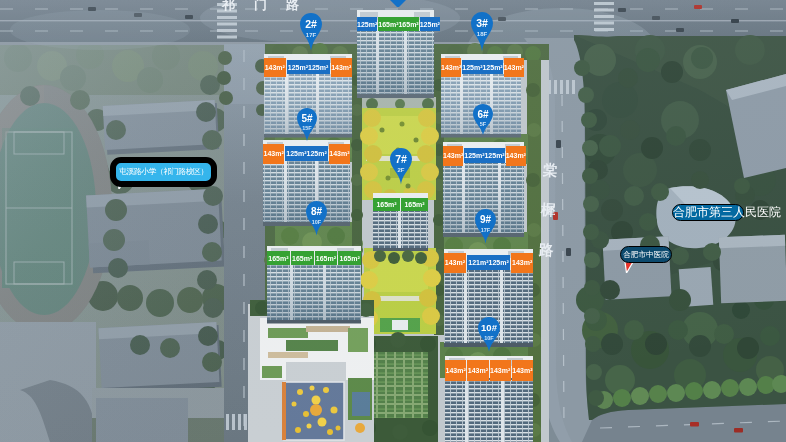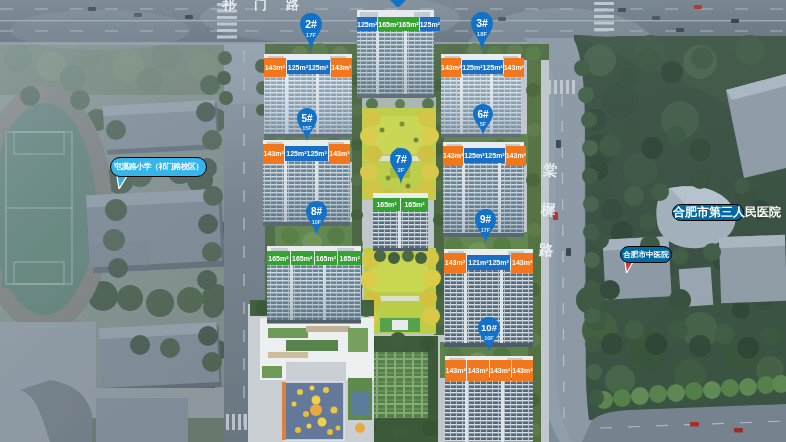--- a/index.html
+++ b/index.html
@@ -6,21 +6,21 @@
   #scene{position:relative;width:786px;height:442px;overflow:hidden;background:#7b8a94;font-family:"Liberation Sans",sans-serif;}
   #scene svg.base{position:absolute;left:0;top:0;}
   .band{position:absolute;display:flex;gap:1px;z-index:30;align-items:center;}
   .band span{flex:1;color:#fff;font-weight:bold;font-size:7px;text-align:center;white-space:nowrap;display:flex;align-items:center;justify-content:center;height:100%;}
   .band .bo{height:calc(100% + 5px);}
   .band .w2{flex:2;}
   .bo{background:#f2761b;}
   .bb{background:#1a6fc4;}
   .bg{background:#35a233;}
   .pin{position:absolute;z-index:40;}
-  .bubble{position:absolute;z-index:45;border:1px solid #000000;border-radius:11px;color:#fff;font-weight:bold;text-align:center;white-space:nowrap;}
+  .bubble{position:absolute;z-index:45;border:6px solid #000000;border-radius:11px;color:#fff;font-weight:normal;text-align:center;white-space:nowrap;}
   .rname{position:absolute;z-index:25;color:#e8edf2;font-weight:bold;}
 </style>
 </head>
 <body>
 <div id="scene">
 
 <svg class="base" width="786" height="442" viewBox="0 0 786 442">
 <defs>
   <pattern id="facL" width="6" height="4" patternUnits="userSpaceOnUse">
     <rect width="6" height="4" fill="#e9eef1"></rect>
@@ -838,21 +838,21 @@
 <svg class="pin" style="left:116px;top:176px;" width="12" height="13" viewBox="0 0 12 13">
       <path d="M1 0 L11 0 L3 13 Z" fill="#2fb1e8" stroke="#fff" stroke-width="1.3"></path>
     </svg>
 
 <div class="bubble" style="left:672px;top:204px;width:70px;height:15px;line-height:15px;background:#0369a1;border-width:1.5px;font-size:12px;">合肥市第三人民医院</div>
 
 <svg class="pin" style="left:676px;top:208px;" width="10" height="11" viewBox="0 0 10 11">
       <path d="M1 0 L9 0 L2.5 11 Z" fill="#e8352b" stroke="#fff" stroke-width="1.2"></path>
     </svg>
 
-<div class="bubble" style="left:620px;top:246px;width:50px;height:15px;line-height:15px;background:#0369a1;border-width:1.5px;font-size:7.6px;">合肥市中医院</div>
+<div class="bubble" style="left:620px;top:246px;width:50px;height:15px;line-height:15px;background:#0c4a6e;border-width:1.5px;font-size:7.6px;">合肥市中医院</div>
 
 <svg class="pin" style="left:624px;top:262px;" width="10" height="11" viewBox="0 0 10 11">
       <path d="M1 0 L9 0 L2.5 11 Z" fill="#e8352b" stroke="#fff" stroke-width="1.2"></path>
     </svg>
 
 <div class="rname" style="left:222px;top:-4px;font-size:13px;letter-spacing:19px;">祁门路</div>
 
 
 <div class="rname" style="left:541px;top:150px;width:16px;font-size:14.5px;line-height:40px;transform:rotate(3deg);">棠樨路</div>
 </div>

